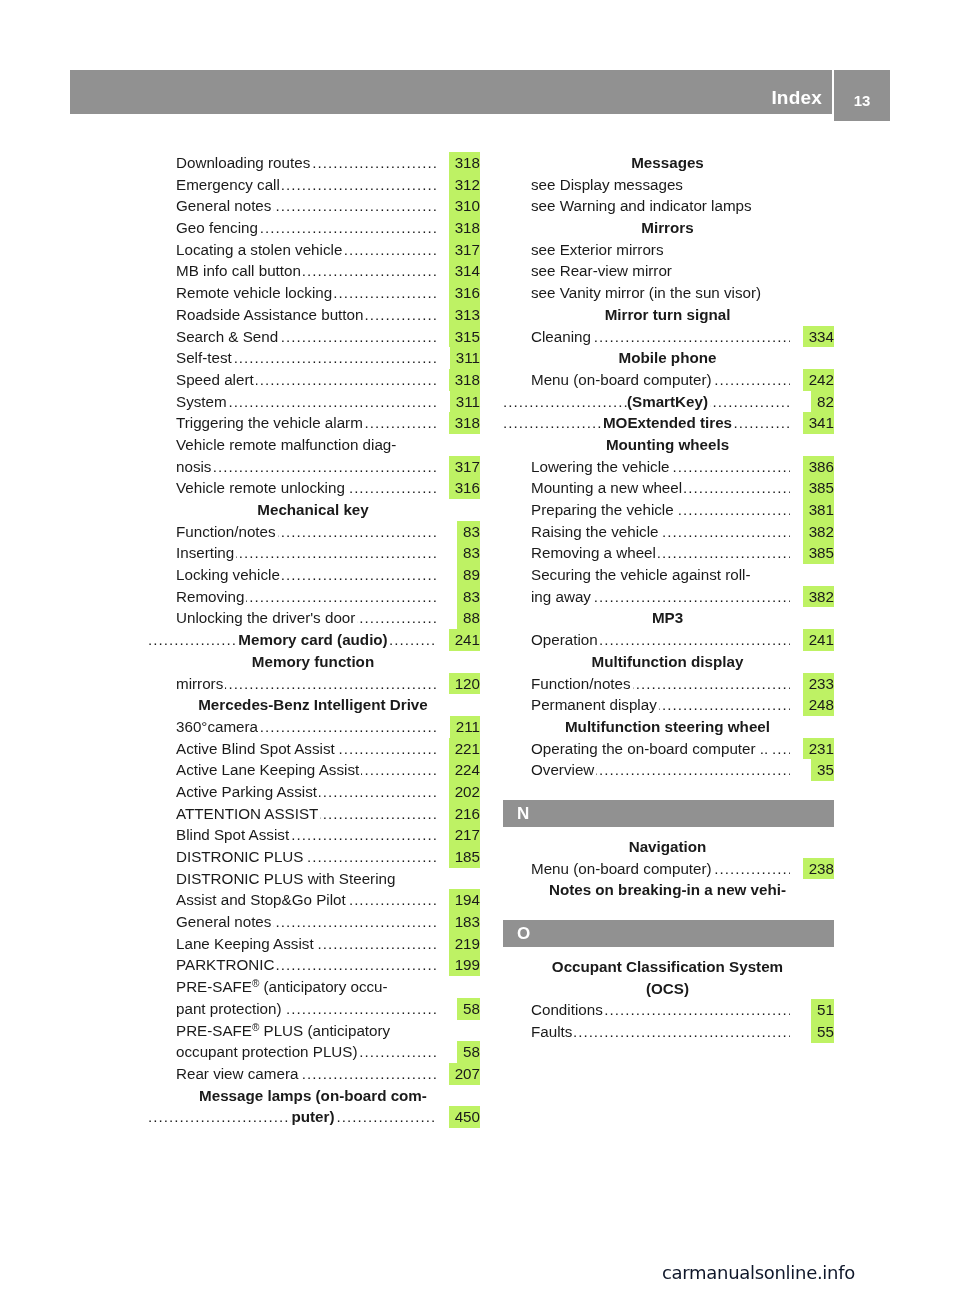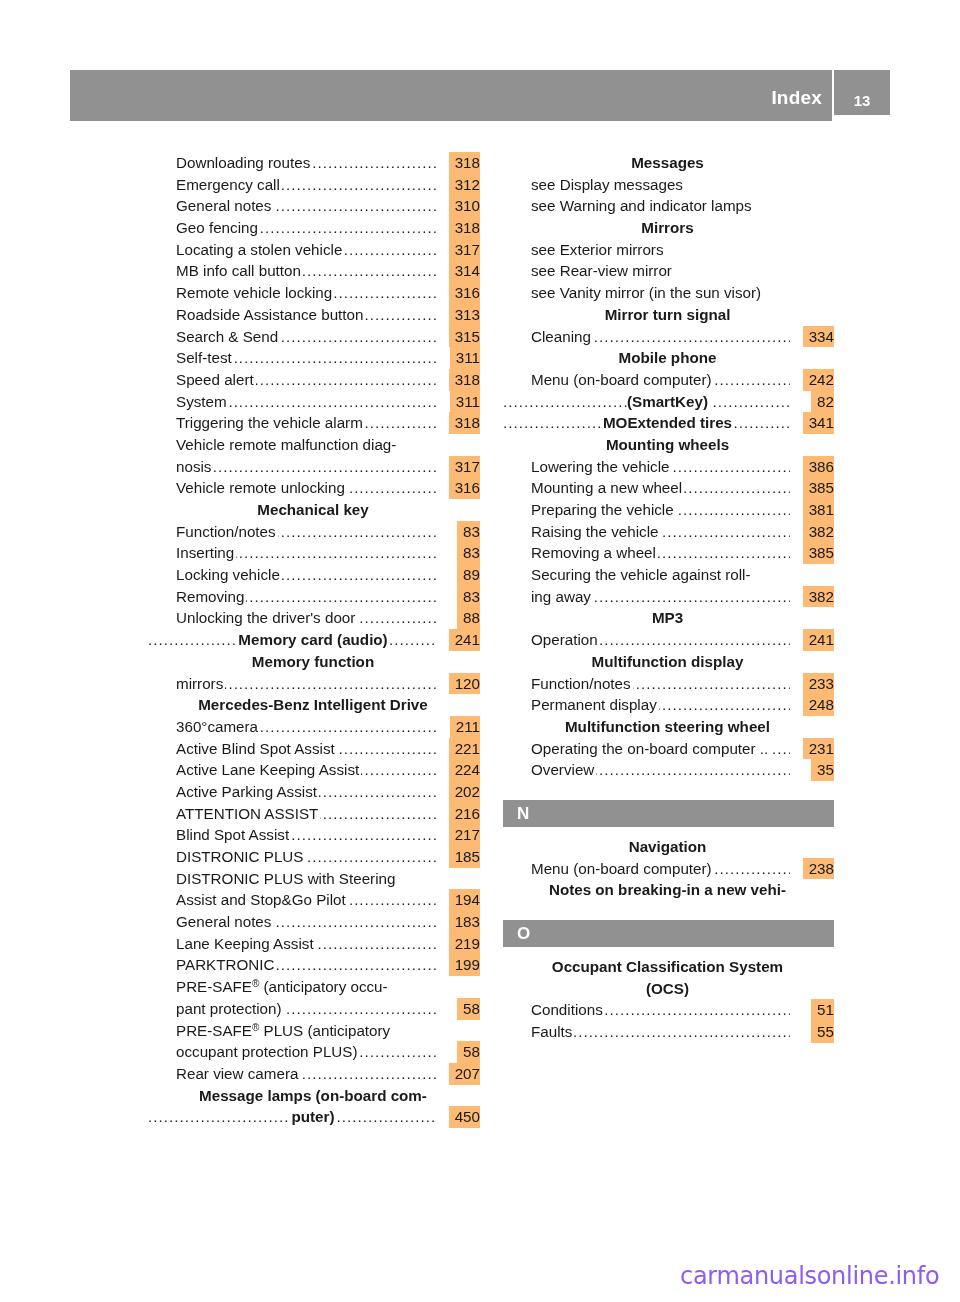--- a/index.html
+++ b/index.html
@@ -1,35 +1,35 @@
 <!DOCTYPE html>
 <html><head>
 <meta charset="utf-8">
 <style>
   html, body { margin: 0; padding: 0; background: #ffffff; }
   body { width: 960px; height: 1302px; position: relative; overflow: hidden;
          font-family: "Liberation Sans", "DejaVu Sans", sans-serif; color: #1a1a1a; }
-  .hdr-main { position: absolute; left: 70px; top: 70px; width: 762px; height: 51px; background: #919191; }
+  .hdr-main { position: absolute; left: 70px; top: 70px; width: 762px; height: 44px; background: #919191; }
   .hdr-title { position: absolute; right: 10px; top: 17px; color: #ffffff; font-weight: bold; font-size: 19px; letter-spacing: 0.2px; }
-  .hdr-page { position: absolute; left: 834px; top: 70px; width: 56px; height: 45px; background: #919191; }
+  .hdr-page { position: absolute; left: 834px; top: 70px; width: 56px; height: 51px; background: #919191; }
   .hdr-num { position: absolute; left: 0; right: 0; top: 22px; text-align: center; color: #ffffff; font-weight: bold; font-size: 15px; }
   .col { position: absolute; top: 152px; }
   .col-left { left: 148px; width: 332px; }
   .col-right { left: 503px; width: 331px; }
   .row { position: relative; height: 21.7px; line-height: 21.7px; font-size: 15.2px; white-space: nowrap; }
   .row.head { font-weight: bold; text-align: center; }
   .row.sub { padding-left: 28px; }
   .row .txt { position: relative; background: #fff; padding-right: 2px; z-index: 1; }
   .row.leader::before { content: ". . . . . . . . . . . . . . . . . . . . . . . . . . . . . . . . . . . . . . . . . . . . . . . . . . . . . . . . . . . . . . . . . . . . . . . . . . . . . . . . . . . . . . . . . . . . . . . . . . . . . . . . . . . . . . . . . . . . . . . . ";
       position: absolute; left: 0; right: 44px; top: 0; overflow: hidden; white-space: nowrap; letter-spacing: -1.6px; font-weight: normal; color: #1a1a1a; }
   .row.sub.leader::before { left: 28px; }
-  .row .pg { position: absolute; right: 0; top: 0; background: #fdba74; padding-left: 6px; font-weight: normal; z-index: 1; }
+  .row .pg { position: absolute; right: 0; top: 0; background: #bef264; padding-left: 6px; font-weight: normal; z-index: 1; }
   .sup { font-size: 10px; vertical-align: 5px; line-height: 0; }
   .letter { position: relative; height: 27px; background: #919191; color: #fff; font-weight: bold; font-size: 17px; line-height: 27px; padding-left: 14px; margin-top: 19px; margin-bottom: 9px; }
-  .wm { position: absolute; left: 680px; top: 1262px; font-size: 24px; color: #8b5cf6; font-family: "DejaVu Sans", sans-serif; letter-spacing: -0.3px; }
+  .wm { position: absolute; left: 662px; top: 1262px; font-size: 18px; color: #0f172a; font-family: "DejaVu Sans", sans-serif; letter-spacing: -0.3px; }
 </style>
 </head>
 <body>
 
 <div class="hdr-main">
   <span class="hdr-title">Index</span>
 </div>
 <div class="hdr-page">
   <div class="hdr-num">13</div>
 </div>

